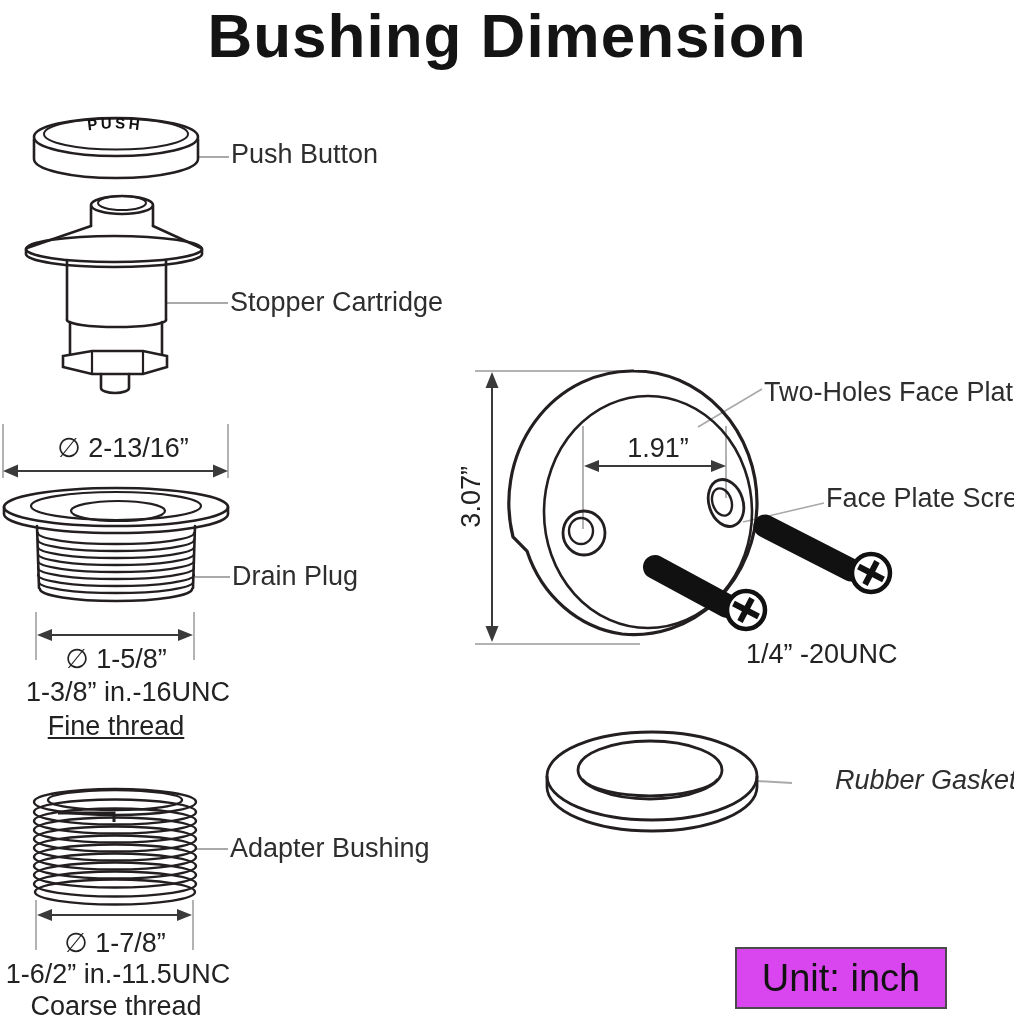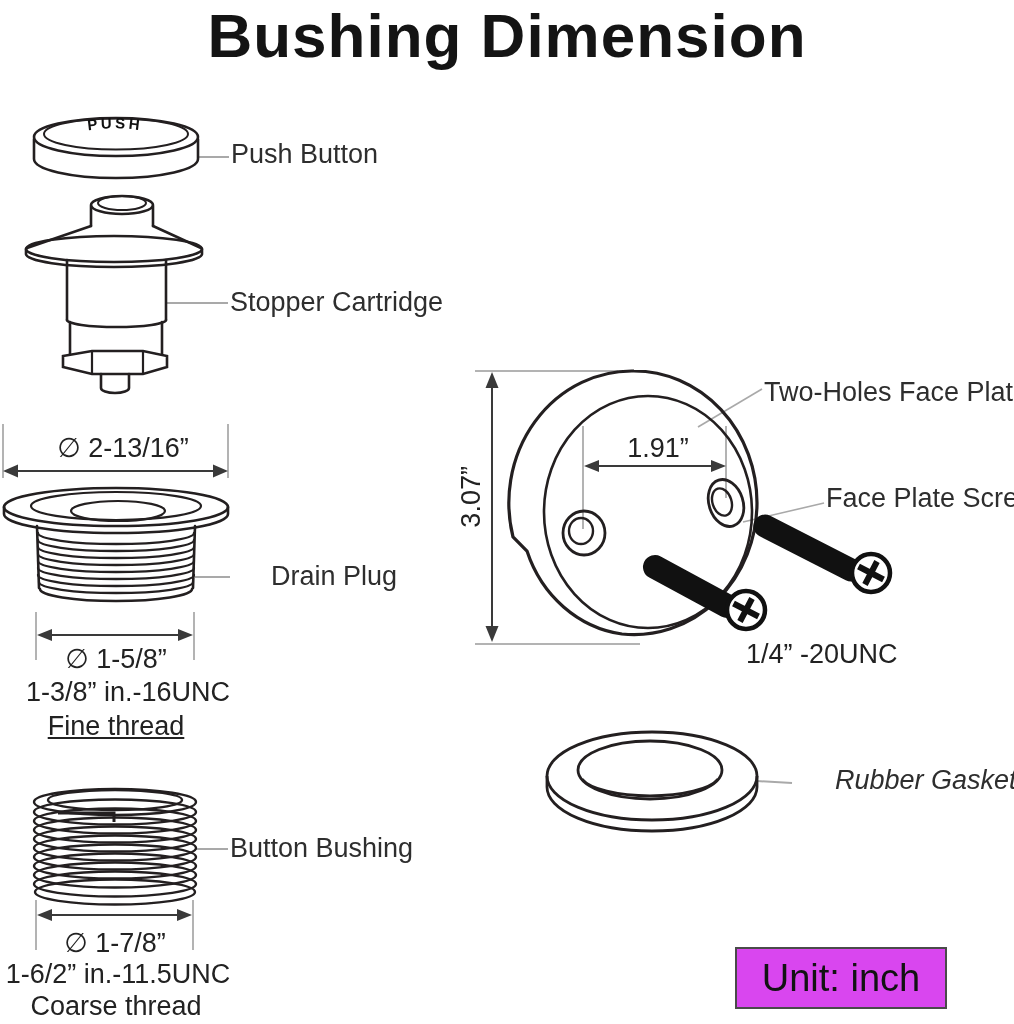--- a/index.html
+++ b/index.html
@@ -155,22 +155,22 @@
       <path d="M 547 776 L 547 787 A 105 44 0 0 0 757 787 L 757 776"></path>
       <ellipse cx="650" cy="770" rx="72" ry="29"></ellipse>
       <path d="M 582 779 A 70 22 0 0 0 718 779"></path>
     </g>
   </svg>
 
   <div class="title">Bushing Dimension</div>
 
   <div class="lbl" style="left:231px;top:140px;">Push Button</div>
   <div class="lbl" style="left:230px;top:288px;">Stopper Cartridge</div>
-  <div class="lbl" style="left:232px;top:562px;margin-left:39px;">Drain Plug</div>
-  <div class="lbl" style="left:230px;top:834px;">Button Bushing</div>
+  <div class="lbl" style="left:232px;top:562px;">Drain Plug</div>
+  <div class="lbl" style="left:230px;top:834px;">Adapter Bushing</div>
   <div class="lbl" style="left:764px;top:378px;">Two-Holes Face Plate</div>
   <div class="lbl" style="left:826px;top:484px;">Face Plate Screws</div>
   <div class="lbl" style="left:835px;top:766px;font-style:italic;">Rubber Gasket</div>
 
   <div class="dim center" style="left:0;width:232px;top:434px;padding-left:7px;">∅ 2-13/16”</div>
   <div class="dim center" style="left:0;width:232px;top:645px;">∅ 1-5/8”</div>
   <div class="dim center" style="left:12px;width:232px;top:678px;">1-3/8” in.-16UNC</div>
   <div class="dim center" style="left:0;width:232px;top:712px;text-decoration:underline;">Fine thread</div>
 
   <div class="dim center" style="left:0;width:230px;top:929px;">∅ 1-7/8”</div>

